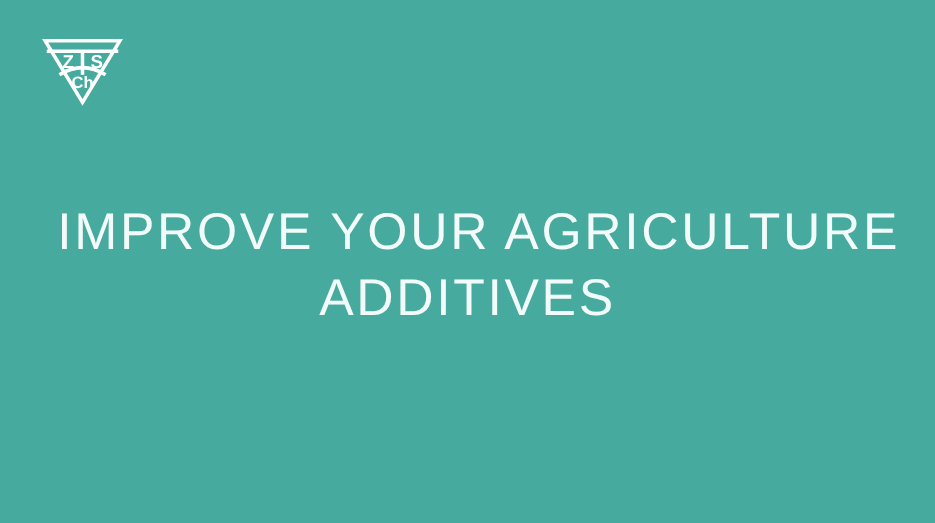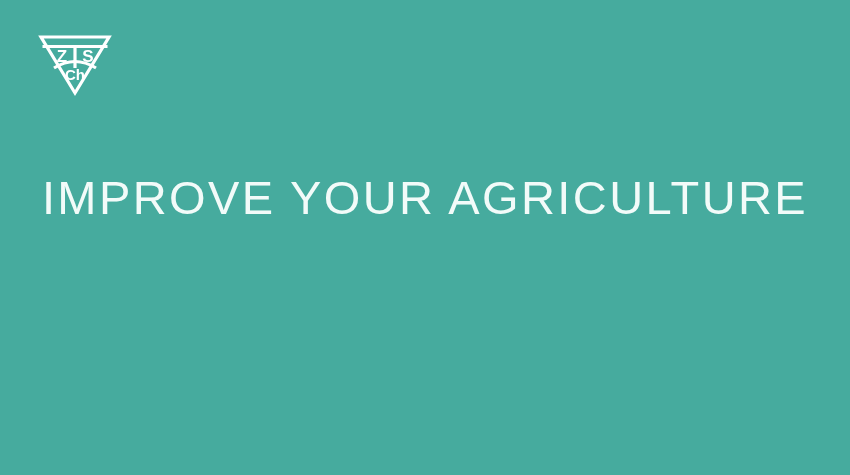--- a/index.html
+++ b/index.html
@@ -73,21 +73,21 @@
     position: absolute;
     left: 0;
     right: 0;
     top: 168px;
     text-align: center;
     padding: 0 40px;
     box-sizing: border-box;
   }
 
   .headline {
-    margin: 0;
+    margin: 12px;
     color: #f2fbf9;
     font-family: "Liberation Sans", sans-serif;
     font-weight: 300;
     font-size: 47px;
     line-height: 60px;
     letter-spacing: 2.4px;
     text-transform: uppercase;
     white-space: nowrap;
   }
 
@@ -113,16 +113,17 @@
 
       <text class="logo-letter zs" x="24" y="28">Z</text>
       <text class="logo-letter zs" x="50" y="28">S</text>
       <text class="logo-letter ch" x="37" y="46">Ch</text>
     </svg>
   </div>
 
   <div class="headline-block">
     <h1 class="headline">
       <span class="headline-line">IMPROVE YOUR AGRICULTURE</span>
+      <span class="headline-line">ADDITIVES</span>
     </h1>
   </div>
 
 </div>
 
 </body></html>

